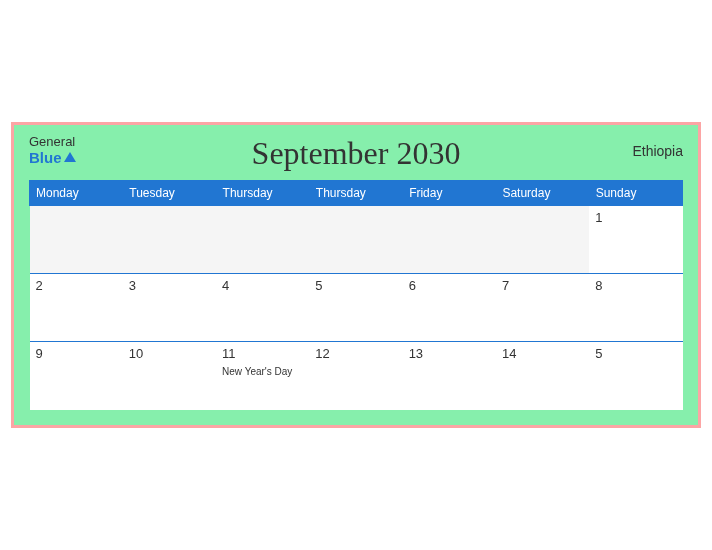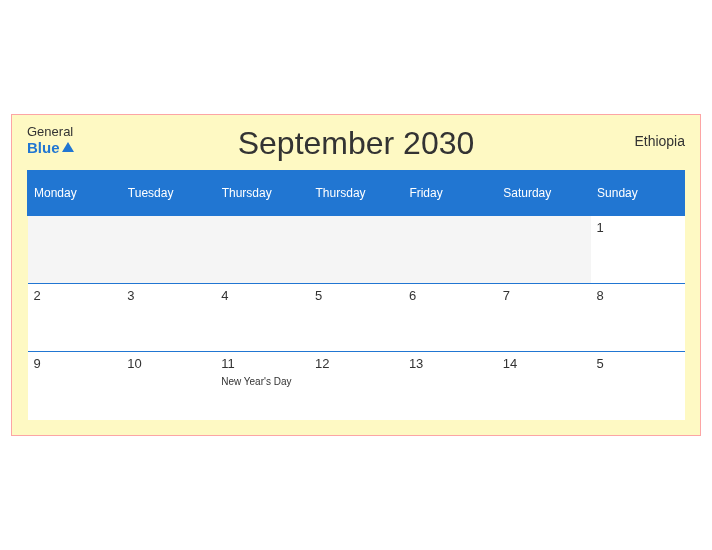--- a/index.html
+++ b/index.html
@@ -7,22 +7,22 @@
       font-family: Arial, sans-serif;
       background: #fff;
       width: 712px;
       height: 550px;
       display: flex;
       align-items: center;
       justify-content: center;
     }
     .calendar-container {
       width: 690px;
-      background: #fef9c3;
-      border: 1px solid #fca5a5;
+      background: #86efac;
+      border: 3px solid #fca5a5;
       padding: 10px 15px 15px 15px;
     }
     .calendar-header {
       display: flex;
       align-items: center;
       justify-content: center;
       position: relative;
       margin-bottom: 8px;
     }
     .brand {
@@ -52,38 +52,39 @@
       margin-left: 2px;
       vertical-align: middle;
       position: relative;
       top: -2px;
     }
     .calendar-title {
       font-size: 32px;
       color: #333;
       font-weight: normal;
       text-align: center;
+      font-family: Liberation Serif, serif;
     }
     .country-label {
       position: absolute;
       right: 0;
       top: 8px;
       font-size: 14px;
       color: #333;
     }
     .calendar-grid {
       width: 100%;
       border-collapse: collapse;
     }
     .calendar-grid thead tr th {
       background: #2176d2;
       color: #fff;
       font-size: 12px;
       font-weight: normal;
-      padding: 15px 6px;
+      padding: 5px 6px;
       text-align: left;
       border: 1px solid #2176d2;
     }
     .calendar-grid tbody tr td {
       width: calc(100% / 7);
       vertical-align: top;
       padding: 4px 6px;
       font-size: 13px;
       color: #333;
       border-top: 1.5px solid #2176d2;

